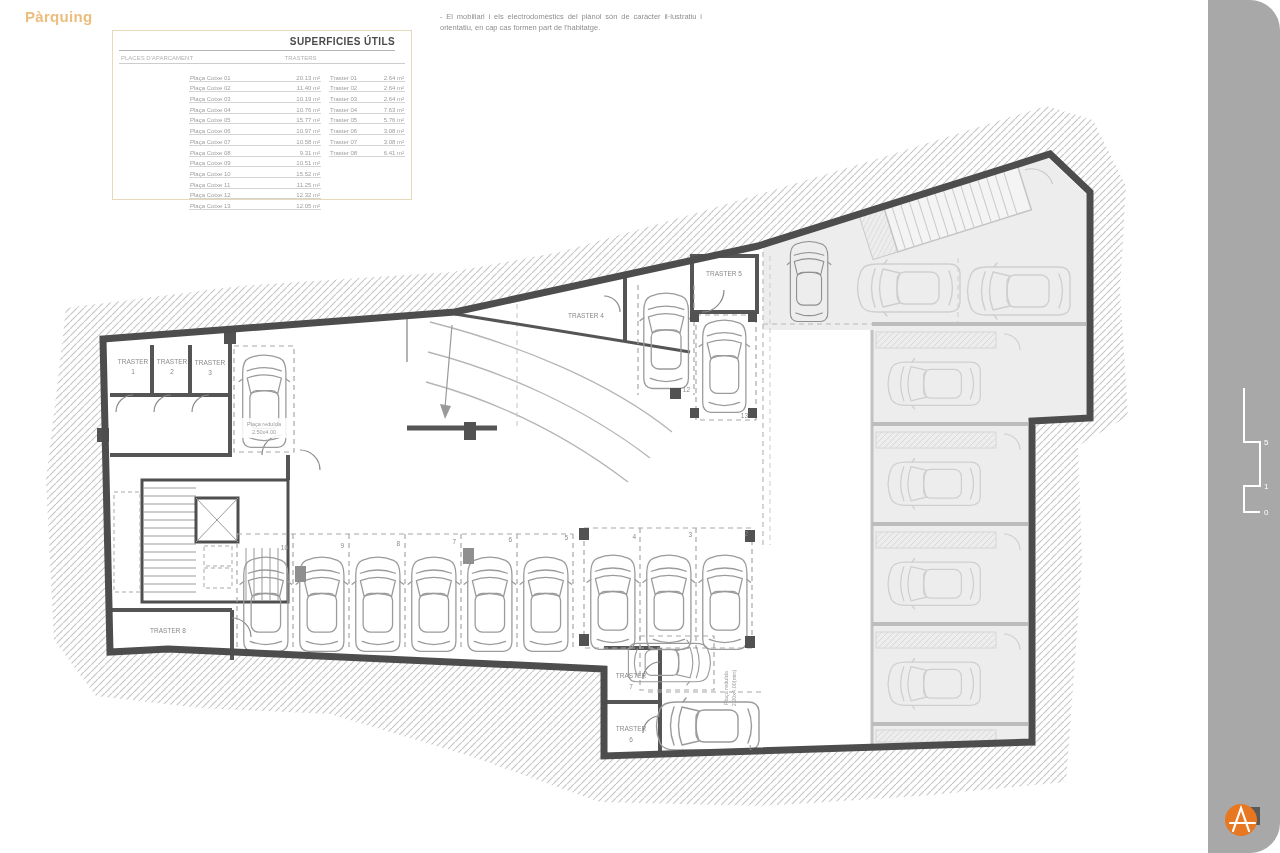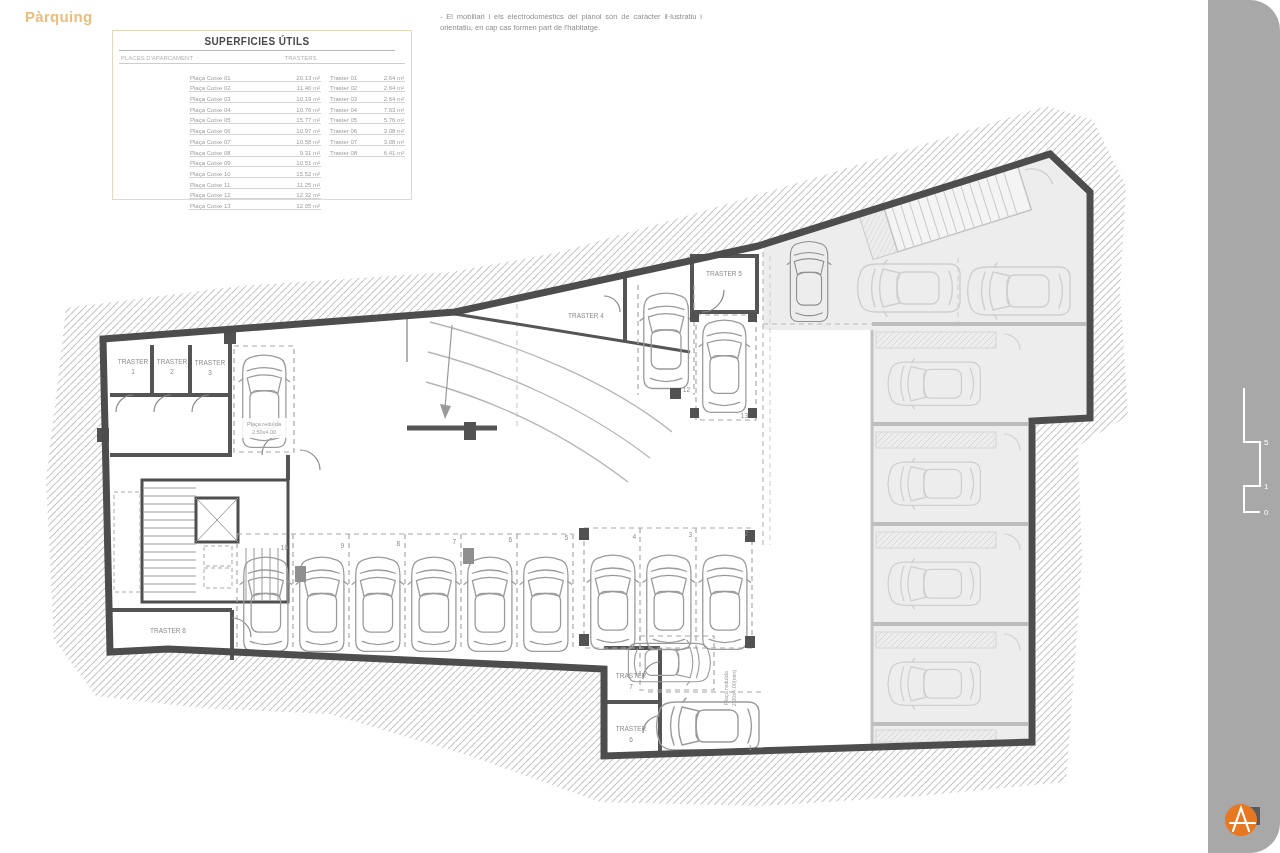--- a/index.html
+++ b/index.html
@@ -2,21 +2,21 @@
 <html><head>
 <meta charset="utf-8">
 <style>
   html,body{margin:0;padding:0;background:#fff;}
   #canvas{position:relative;width:1280px;height:853px;background:#fff;overflow:hidden;
           font-family:"Liberation Sans","DejaVu Sans",sans-serif;border-radius:30px;}
   
   .page-title{position:absolute;left:25px;top:8px;font-size:15px;font-weight:bold;color:#ecbe7e;letter-spacing:.3px;}
   
   .table-box{position:absolute;left:112px;top:30px;width:298px;height:168px;border:1px solid #e6d9ba;background:#fff;z-index:6;}
-  .tbl-title{position:absolute;left:6px;right:16px;top:5px;text-align:center;font-size:10px;font-weight:bold;color:#4a4a4a;
+  .tbl-title{position:absolute;left:6px;right:16px;top:5px;text-align:right;font-size:10px;font-weight:bold;color:#4a4a4a;
              letter-spacing:.4px;border-bottom:1px solid #b5b5b5;padding-bottom:3px;}
   .tbl-head{position:absolute;left:6px;right:6px;top:23px;display:flex;font-size:6px;color:#b3b3b3;
             border-bottom:1px solid #cdcdcd;padding:1px 2px 2px 2px;}
   .tbl-head span:first-child{width:58%;}
   .col{position:absolute;top:40px;}
   .col.places{left:76px;width:132px;}
   .col.trasters{left:216px;width:76px;}
   .trow{display:flex;justify-content:space-between;align-items:flex-end;height:9.7px;
         border-bottom:1px solid #d4d4d4;font-size:6px;color:#9e9e9e;padding:0 1px;}
   

